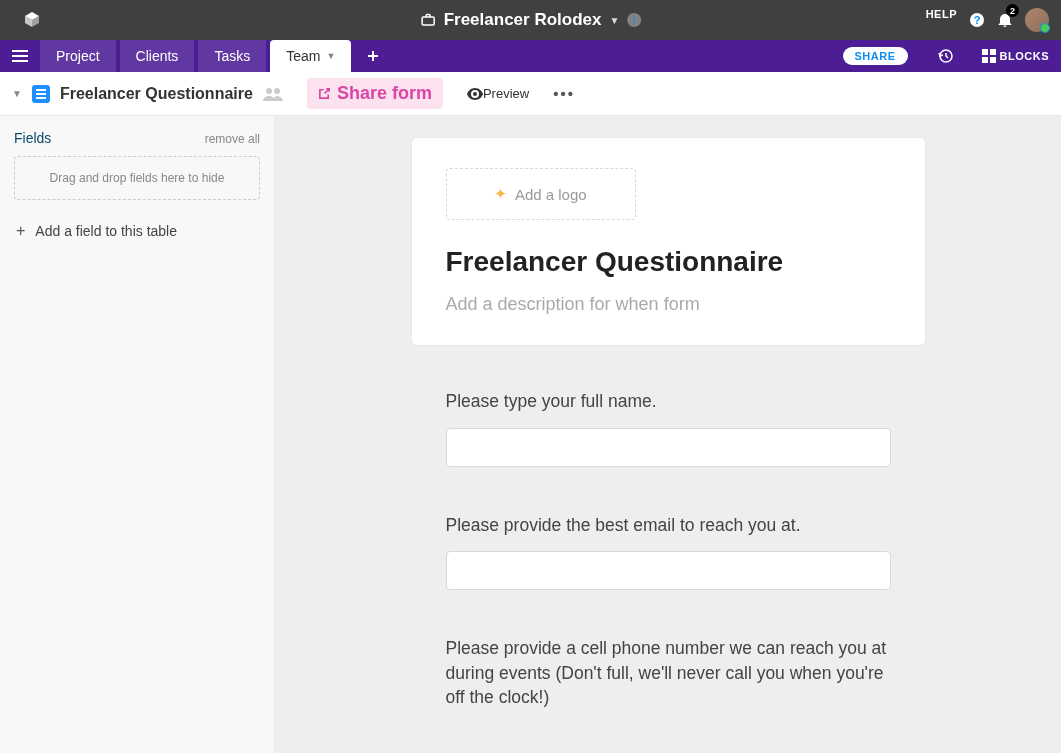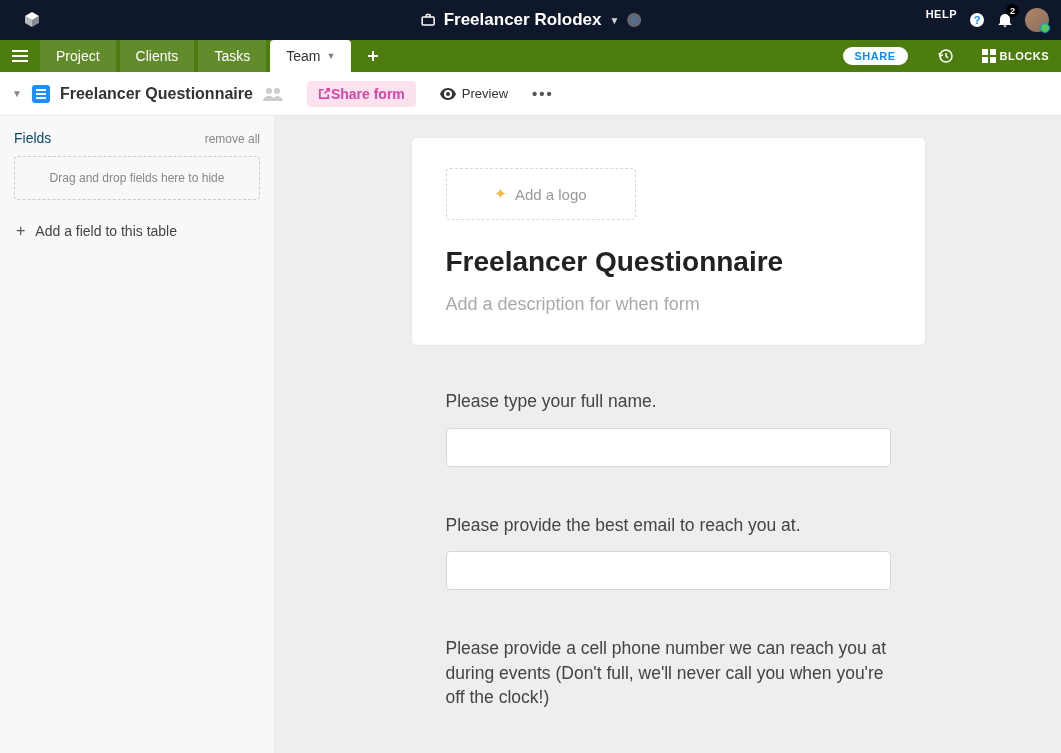--- a/index.html
+++ b/index.html
@@ -1,47 +1,47 @@
 <!DOCTYPE html>
 <html><head>
 <meta charset="utf-8">
 <style>
 * { margin:0; padding:0; box-sizing:border-box; font-family:-apple-system,BlinkMacSystemFont,"Segoe UI",Helvetica,Arial,sans-serif; }
 body { width:1061px; height:753px; overflow:hidden; background:#f6f6f6; }
 
-.topbar { height:40px; background:#0f172a; display:flex; align-items:center; color:#fff; position:relative;padding-left:12px; }
+.topbar { height:40px; background:#404040; display:flex; align-items:center; color:#fff; position:relative;padding-left:12px; }
 .logo-area { width:40px; display:flex; align-items:center; justify-content:center; }
 .topbar-center { position:absolute; left:50%; transform:translateX(-50%); display:flex; align-items:center; gap:8px; font-weight:600; font-size:17px; }
 .topbar-right { position:absolute; right:12px; display:flex; gap:12px; }
 .help-txt { font-size:11px; font-weight:700; letter-spacing:0.5px; }
 .icon-btn { display:flex; align-items:center; justify-content:center; cursor:pointer; position:relative; }
 .notif-badge { position:absolute; top:-4px; right:-6px; background:#000; color:#fff; font-size:9px; border-radius:50%; width:13px; height:13px; display:flex; align-items:center; justify-content:center; font-weight:700; }
 .avatar { width:24px; height:24px; border-radius:50%; background:linear-gradient(135deg,#b08468,#8a6f5e); position:relative; }
 .avatar::after { content:''; position:absolute; bottom:-1px; right:-1px; width:8px; height:8px; background:#4fc94f; border:1px solid #0d8df2; border-radius:50%; }
 .info-circle { width:14px; height:14px; border-radius:50%; background:rgba(255,255,255,0.35); color:#0d8df2; font-size:9px; font-weight:700; display:flex; align-items:center; justify-content:center; }
 
-.tabbar { height:32px; background:#4d7c0f; display:flex; align-items:stretch; }
+.tabbar { height:32px; background:#4c1d95; display:flex; align-items:stretch; }
 .hamburger { width:40px; display:flex; align-items:center; justify-content:center; color:#fff; cursor:pointer; }
 .tab { padding:0 16px; display:flex; align-items:center; color:#fff; font-size:14px; cursor:pointer; background:rgba(255,255,255,0.12); margin-right:4px; }
 .tab.active { background:#fff; color:#333; border-radius:4px 4px 0 0; gap:6px; }
 .tab .chev { font-size:9px; opacity:.6; }
 .add-tab { width:28px; display:flex; align-items:center; justify-content:center; color:#fff; cursor:pointer; margin-left:4px;}
 .tabbar-right { margin-left:auto; display:flex; align-items:center; gap:29px; padding-right:12px; }
 .share-pill { background:#fff; color:#0d8df2; font-size:11px; font-weight:700; padding:3px 12px; border-radius:10px; letter-spacing:.5px; cursor:pointer; }
 .tiny-icon { color:#fff; cursor:pointer; display:flex; align-items:center; gap:4px; }
 .blocks-txt { font-size:11px; font-weight:700; letter-spacing:.5px; }
 
 .toolbar { height:44px; background:#fff; border-bottom:1px solid #e5e5e5; display:flex; align-items:center; padding:0 12px; gap:10px; }
 .toolbar .dd-chev { color:#888; font-size:10px; cursor:pointer; }
 .form-ico { width:18px; height:18px; background:#1f8fff; border-radius:3px; display:flex; align-items:center; justify-content:center; }
 .form-ico::before { content:''; width:10px; height:2px; background:#fff; box-shadow:0 -4px 0 #fff,0 4px 0 #fff; }
 .toolbar-title { font-size:16px; font-weight:600; color:#333; }
 .people-ico { color:#ccc; font-size:14px; }
-.shareform-btn { background:#fce1ef; color:#d946a6; font-size:14px; font-weight:600; padding:5px 11px; border-radius:4px; display:flex; align-items:center; cursor:pointer; margin-left:14px; }
-.preview-btn { display:flex; align-items:center; gap:6px; font-size:13px; color:#333; cursor:pointer; margin-left:14px; }
+.shareform-btn { background:#fce1ef; color:#d946a6; font-size:18px; font-weight:600; padding:5px 11px; border-radius:4px; display:flex; align-items:center; gap:6px; cursor:pointer; margin-left:14px; }
+.preview-btn { display:flex; align-items:center; font-size:13px; color:#333; cursor:pointer; margin-left:14px; }
 .more-btn { margin-left:14px; color:#555; cursor:pointer; font-size:15px; letter-spacing:2px; font-weight:bold;}
 
 .main { display:flex; height:calc(753px - 40px - 32px - 44px); }
 .sidebar { width:275px; background:#f8f8f8; border-right:1px solid #eee; padding:14px; }
 .fields-header { display:flex; justify-content:space-between; align-items:baseline; margin-bottom:10px; }
 .fields-header .lbl { font-size:14px; color:#0c4a6e; }
 .fields-header .rm { font-size:12px; color:#888; cursor:pointer; }
 .dropzone { border:1.5px dashed #ccc; border-radius:4px; padding:14px 8px; text-align:center; font-size:12px; color:#888; margin-bottom:18px; }
 .add-field { display:flex; align-items:center; gap:10px; font-size:14px; color:#444; cursor:pointer; padding:4px 2px; }
 .add-field .plus { font-size:16px; color:#555; }

